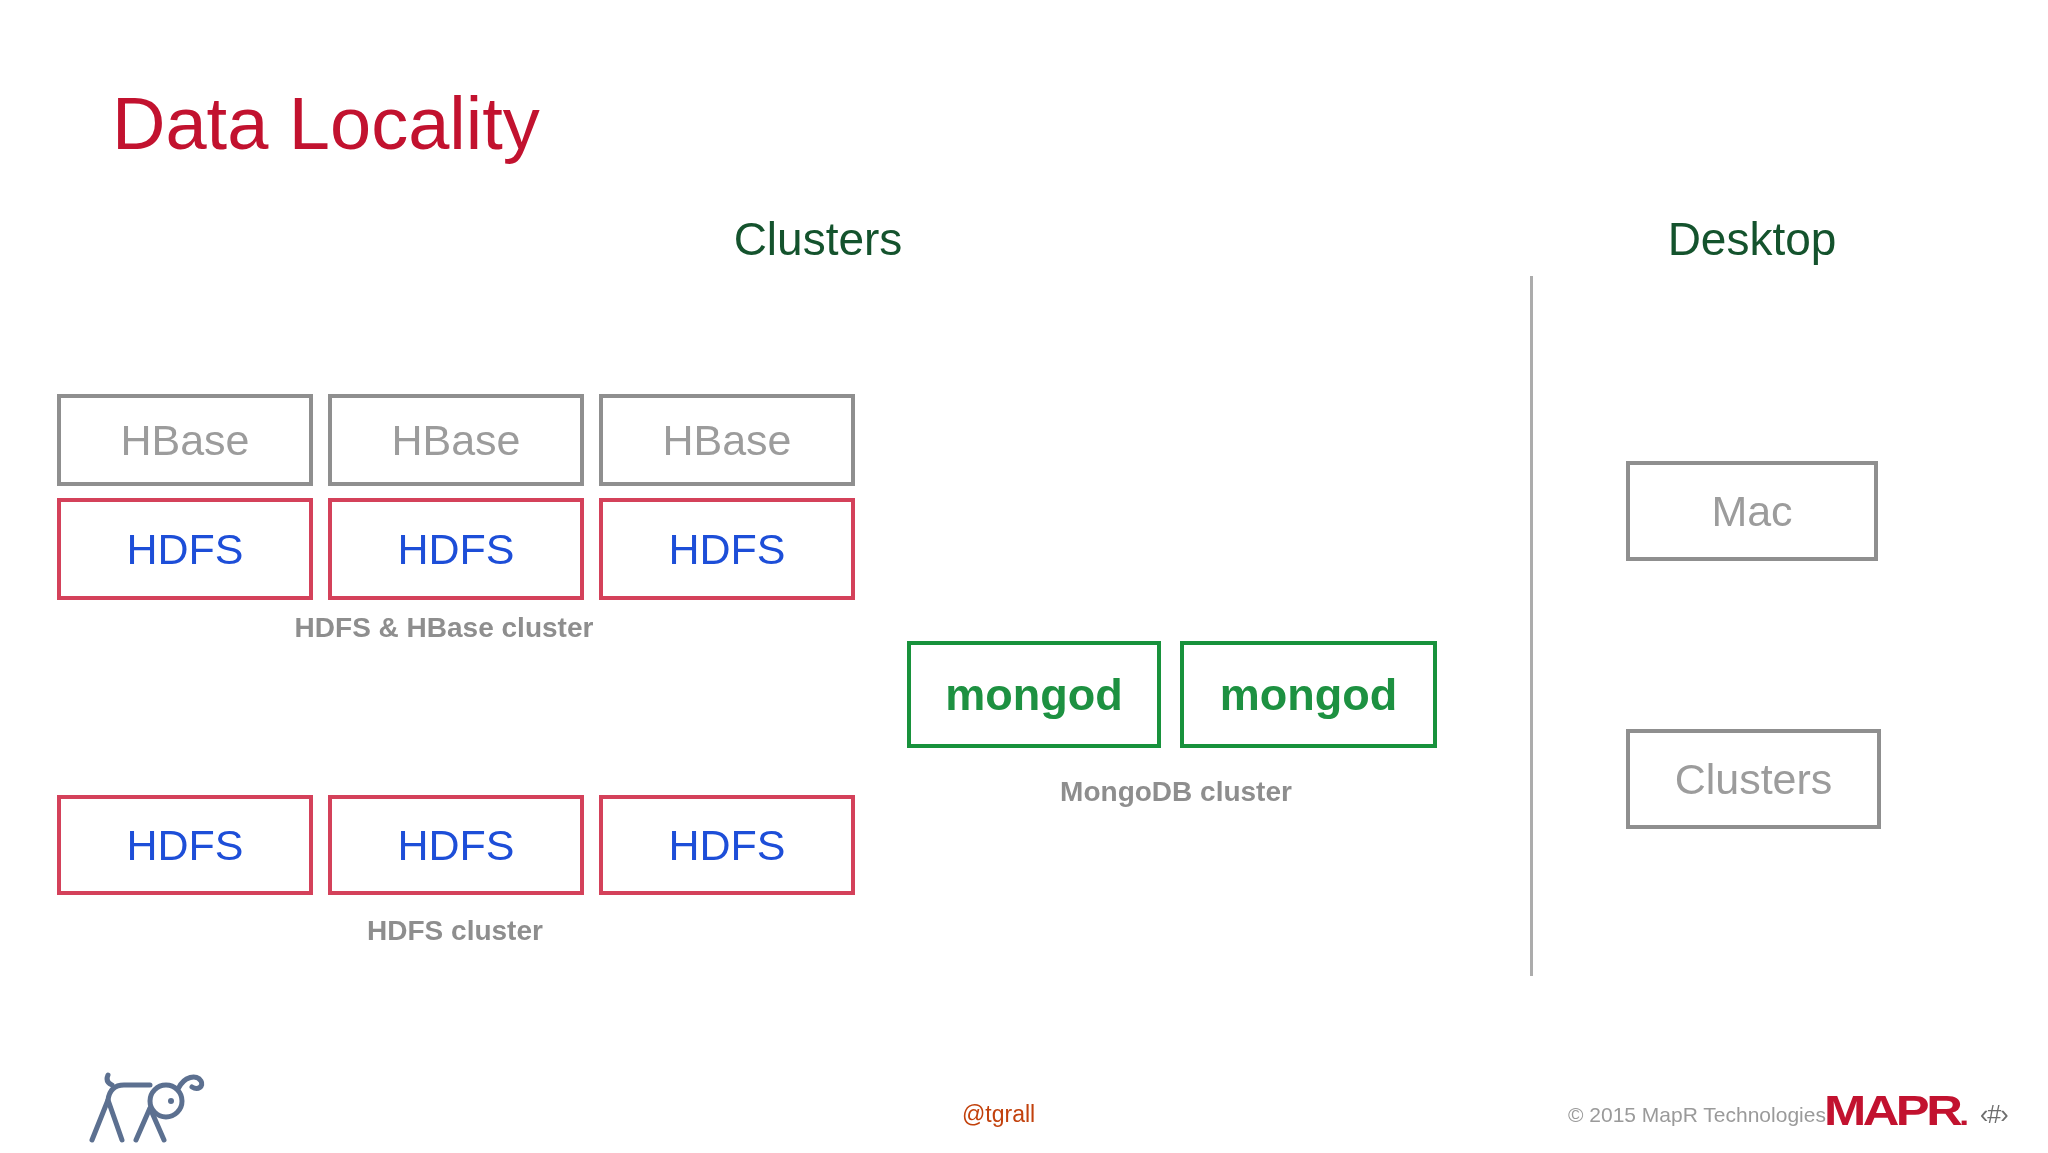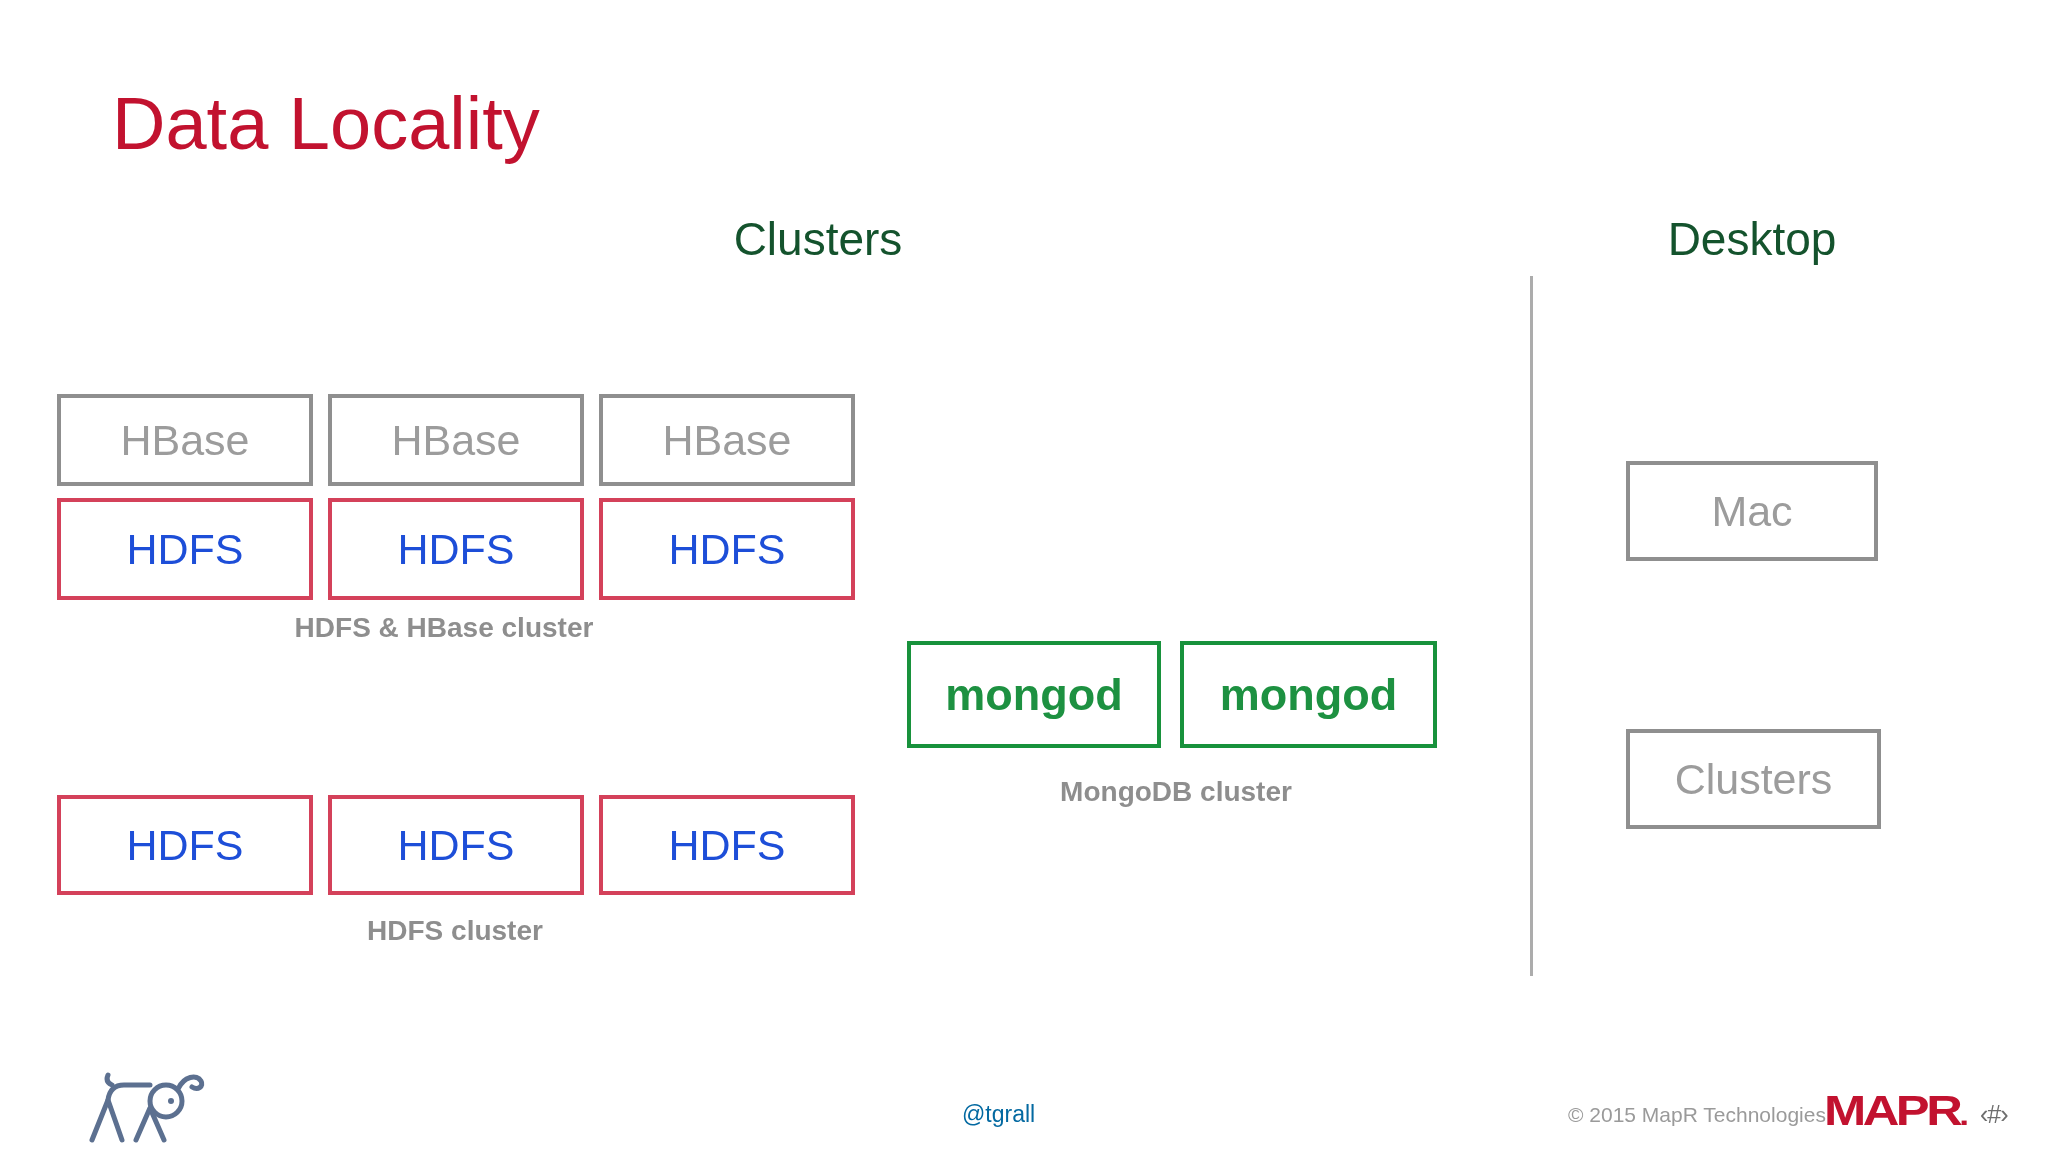--- a/index.html
+++ b/index.html
@@ -31,21 +31,21 @@
   .node.red{border:4px solid #D4415A;color:#1d4ed8;}
   .node.green{border:4px solid #18923C;color:#1D9141;font-weight:bold;}
   .cluster-label{
     position:absolute;width:460px;text-align:center;
     font-size:28px;font-weight:700;color:#8E8E8E;
   }
   .divider{
     position:absolute;left:1530px;top:276px;width:3px;height:700px;
     background:#ACACAC;
   }
-  .footer-text{position:absolute;color:#0369a1;}
+  .footer-text{position:absolute;color:#c2410c;}
   .handle{left:962px;top:1101px;font-size:23px;}
   .copyright{left:1568px;top:1103px;font-size:21px;color:#9A9A9A;}
   .pagenum{left:1980px;top:1100px;font-size:25px;color:#6E6E6E;letter-spacing:-1px;}
   .mapr-logo{
     position:absolute;left:1824px;top:1086px;
     font-size:43px;font-weight:700;color:#C2122F;
     letter-spacing:-3px;
     transform:scaleX(1.18);transform-origin:left center;
     white-space:nowrap;
   }

